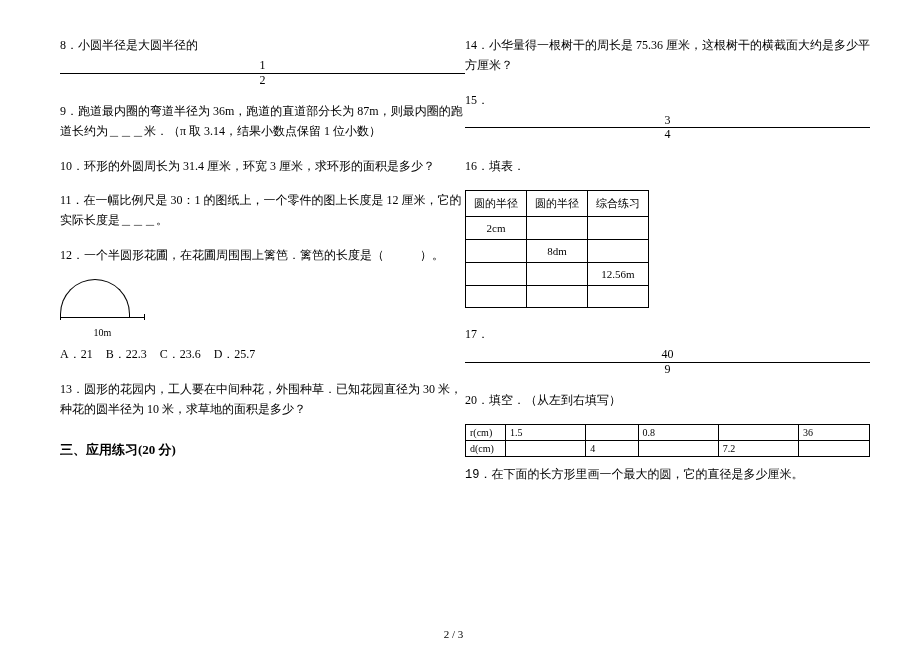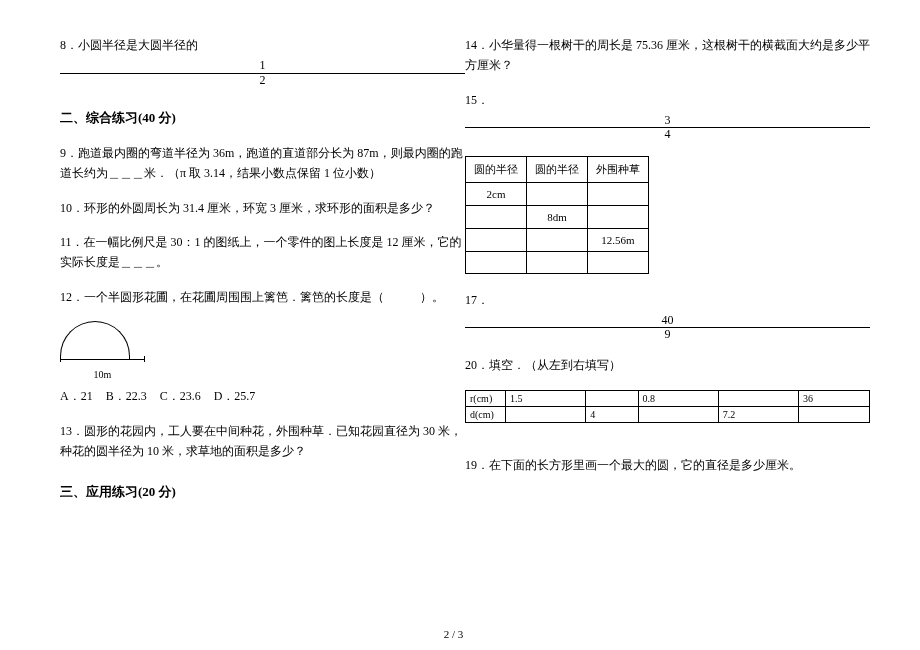--- a/index.html
+++ b/index.html
@@ -72,21 +72,20 @@
 <div class="page">
   <div class="col">
     <div class="q">
       <span>8．小圆半径是大圆半径的</span>
       <div class="frac" style="display:block;margin-top:4px;">
         <span class="num">1</span>
         <span class="den">2</span>
       </div>
     </div>
 
-    <div class="section-title">二、综合练习(40 分)</div>
 
     <div class="q">9．跑道最内圈的弯道半径为 36m，跑道的直道部分长为 87m，则最内圈的跑道长约为＿＿＿米．（π 取 3.14，结果小数点保留 1 位小数）</div>
     <div class="q">10．环形的外圆周长为 31.4 厘米，环宽 3 厘米，求环形的面积是多少？</div>
     <div class="q">11．在一幅比例尺是 30：1 的图纸上，一个零件的图上长度是 12 厘米，它的实际长度是＿＿＿。</div>
     <div class="q">12．一个半圆形花圃，在花圃周围围上篱笆．篱笆的长度是（　　　）。</div>
 
     <div>
       <div class="semicircle"></div>
       <div class="baseline">
         <div class="line"></div>
@@ -112,27 +111,28 @@
     <div class="q">14．小华量得一根树干的周长是 75.36 厘米，这根树干的横截面大约是多少平方厘米？</div>
 
     <div class="q">
       <span>15．</span>
       <div class="frac" style="display:block;margin-top:4px;">
         <span class="num">3</span>
         <span class="den">4</span>
       </div>
     </div>
 
+    <div class="q">16．填表．</div>
 
     <table class="t1">
       <tbody>
           <tr>
         <td>圆的半径</td>
         <td>圆的半径</td>
-        <td>外围种草</td>
+        <td>综合练习</td>
       </tr>
       <tr>
         <td>2cm</td>
         <td></td>
         <td></td>
       </tr>
       <tr>
         <td></td>
         <td>8dm</td>
         <td></td>
@@ -174,17 +174,17 @@
         <td>d(cm)</td>
         <td></td>
         <td>4</td>
         <td></td>
         <td>7.2</td>
         <td></td>
       </tr>
     </tbody>
       </table>
 
-    <div class="q" style="margin-top:32px;">19．在下面的长方形里画一个最大的圆，它的直径是多少厘米。</div>
+    <div class="q" style="margin-top:8px;font-family:Liberation Mono, monospace;">19．在下面的长方形里画一个最大的圆，它的直径是多少厘米。</div>
   </div>
 </div>
 
 <div class="pagenum">2 / 3</div>
 
 </body></html>

